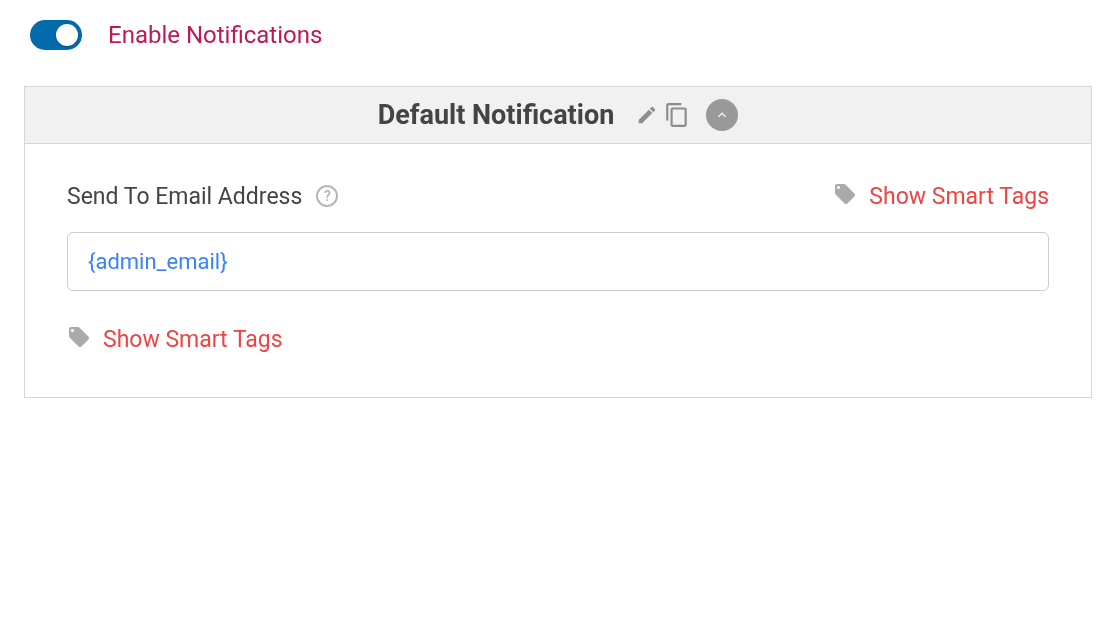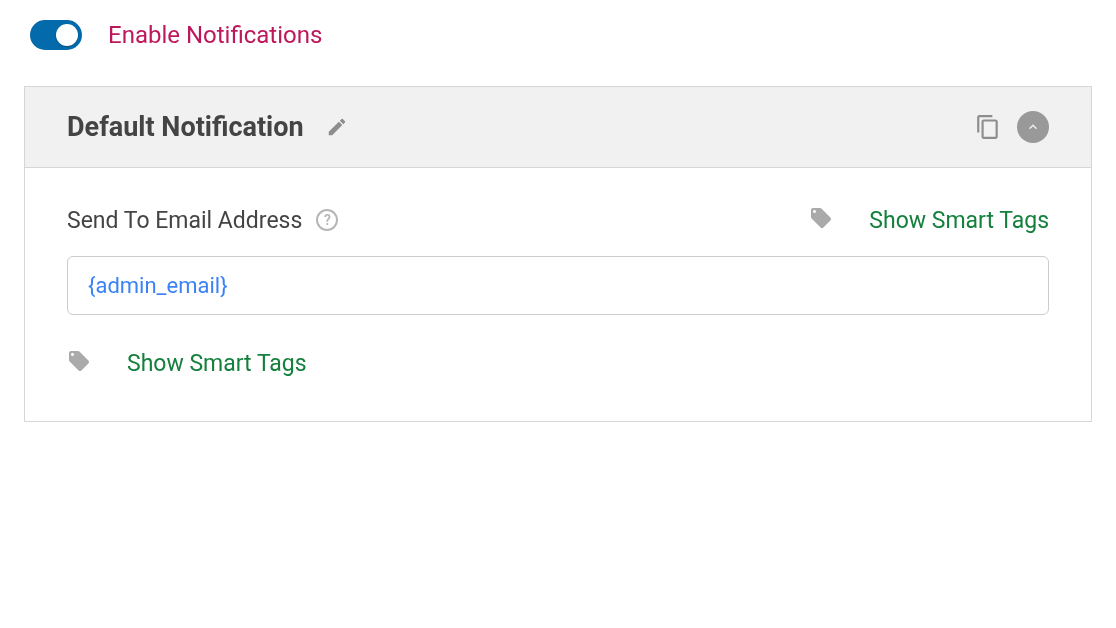--- a/index.html
+++ b/index.html
@@ -46,22 +46,22 @@
     }
     .panel {
       border: 1px solid #d6d6d6;
       background: #ffffff;
     }
     .panel-header {
       background: #f1f1f1;
       border-bottom: 1px solid #d6d6d6;
       display: flex;
       align-items: center;
-      justify-content: space-between;
-      padding: 24px 42px;
+      justify-content: center;
+      padding: 12px 42px;
     }
     .panel-title-group {
       display: flex;
       align-items: center;
       gap: 18px;
     }
     .panel-title {
       font-size: 27px;
       font-weight: 700;
       color: #444;
@@ -133,22 +133,21 @@
     }
     .smart-tags {
       display: flex;
       align-items: center;
       gap: 12px;
       color: #666;
       cursor: pointer;
     }
     .smart-tags-label {
       font-size: 23px;
-      color: #15803d;
-      margin-left: 24px;
+      color: #ef4444;
     }
     .text-input {
       width: 100%;
       padding: 16px 20px;
       font-size: 22px;
       color: #3b82f6;
       border: 1px solid #cccccc;
       border-radius: 6px;
       font-family: inherit;
       outline: none;

